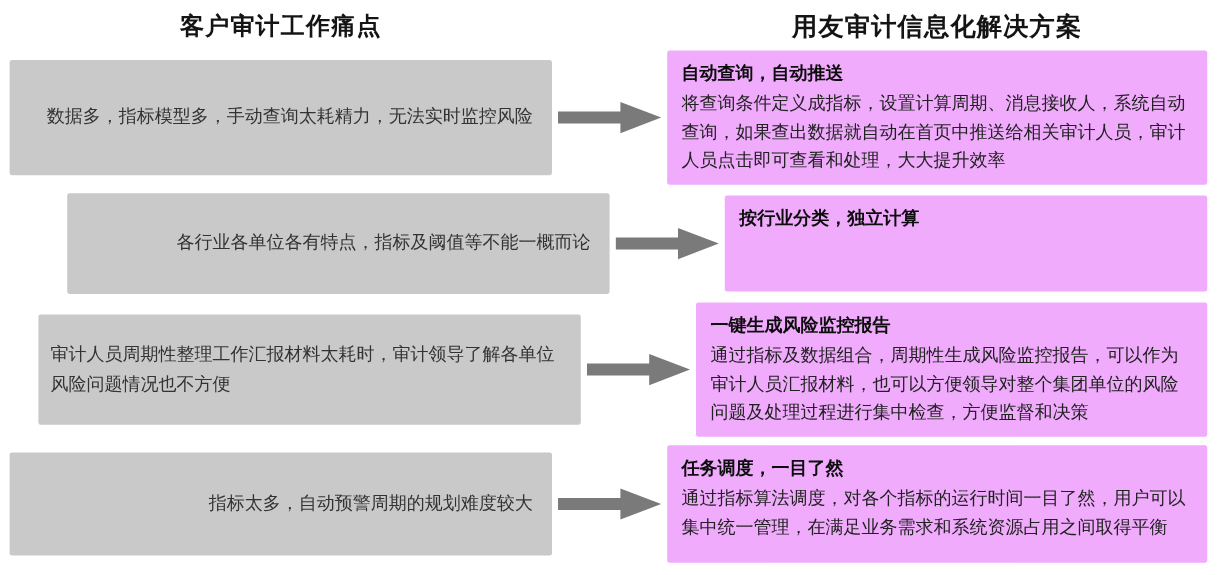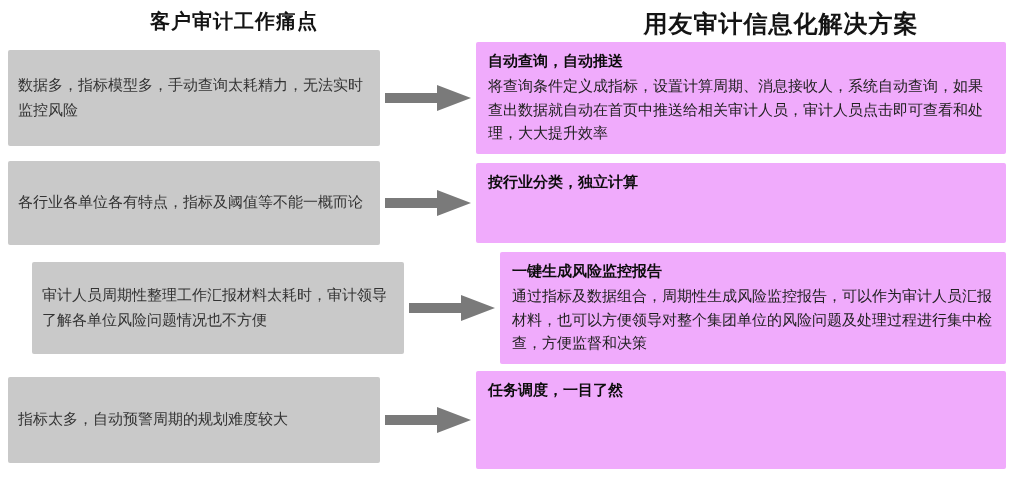--- a/index.html
+++ b/index.html
@@ -28,46 +28,47 @@
     text-align: center;
     font-size: 20px;
     font-weight: bold;
     color: #141414;
     letter-spacing: 1px;
   }
   .header-spacer { width: 96px; }
   .header-right {
     flex: 1;
     text-align: center;
-    font-size: 24px;
+    font-size: 21px;
     font-weight: bold;
     color: #141414;
     letter-spacing: 1px;
   }
   .rows {
     flex: 1;
     display: flex;
     flex-direction: column;
     justify-content: space-between;
     padding-bottom: 2px;
   }
   .row {
     display: flex;
     align-items: center;
   }
   .pain-box {
-    width: 372px;
+    width: 452px;
     background: #c9c9c9;
     border-radius: 2px;
     color: #333333;
     font-size: 15px;
     line-height: 1.7;
     padding: 10px 16px 10px 10px;
     display: flex;
     align-items: center;
+    justify-content: flex-end;
   }
   .arrow-cell {
     width: 96px;
     display: flex;
     align-items: center;
     justify-content: center;
     flex: 0 0 auto;
   }
   .solution-box {
     flex: 1;
@@ -80,21 +81,21 @@
   }
   .solution-title {
     font-weight: bold;
     font-size: 15px;
     color: #0d0d0d;
     margin-bottom: 2px;
   }
   
   .row-0 .pain-box { min-height: 96px; }
   .row-0 .solution-box { min-height: 106px; }
-  .row-1 .pain-box { min-height: 84px; }
+  .row-1 .pain-box { min-height: 84px; margin-left: 48px; }
   .row-1 .solution-box { min-height: 80px; }
   .row-2 .pain-box { min-height: 92px; margin-left: 24px; }
   .row-2 .solution-box { min-height: 106px; }
   .row-3 .pain-box { min-height: 86px; }
   .row-3 .solution-box { min-height: 98px; }
 </style>
 </head>
 <body>
 
 <div class="canvas">
@@ -155,17 +156,18 @@
       <div class="pain-box">
         <span>指标太多，自动预警周期的规划难度较大</span>
       </div>
       <div class="arrow-cell">
         <svg width="86" height="30" viewBox="0 0 86 30">
           <path d="M0 10 H52 V2 L86 15 L52 28 V20 H0 Z" fill="#7a7a7a"></path>
         </svg>
       </div>
       <div class="solution-box">
         <div class="solution-title">任务调度，一目了然</div>
+        <div class="solution-body">通过指标算法调度，对各个指标的运行时间一目了然，用户可以集中统一管理，在满足业务需求和系统资源占用之间取得平衡</div>
       </div>
     </div>
 
   </div>
 </div>
 
 </body></html>

